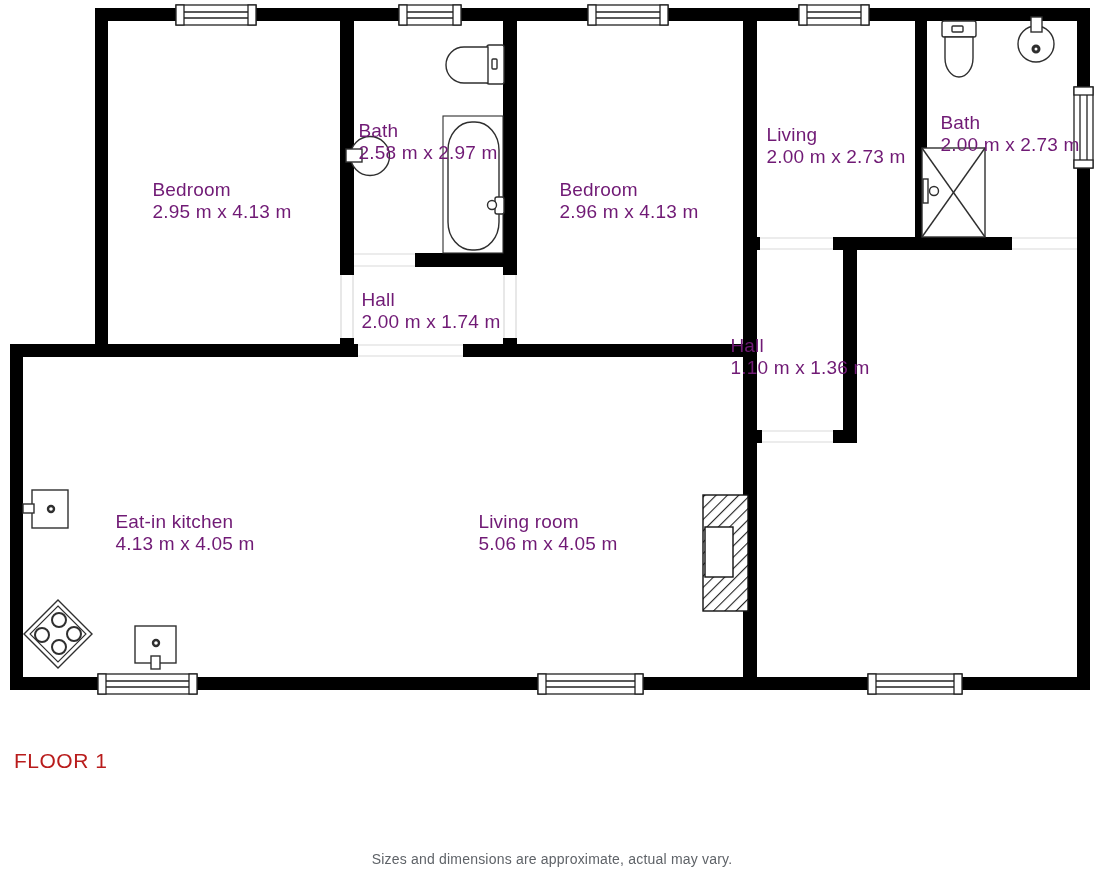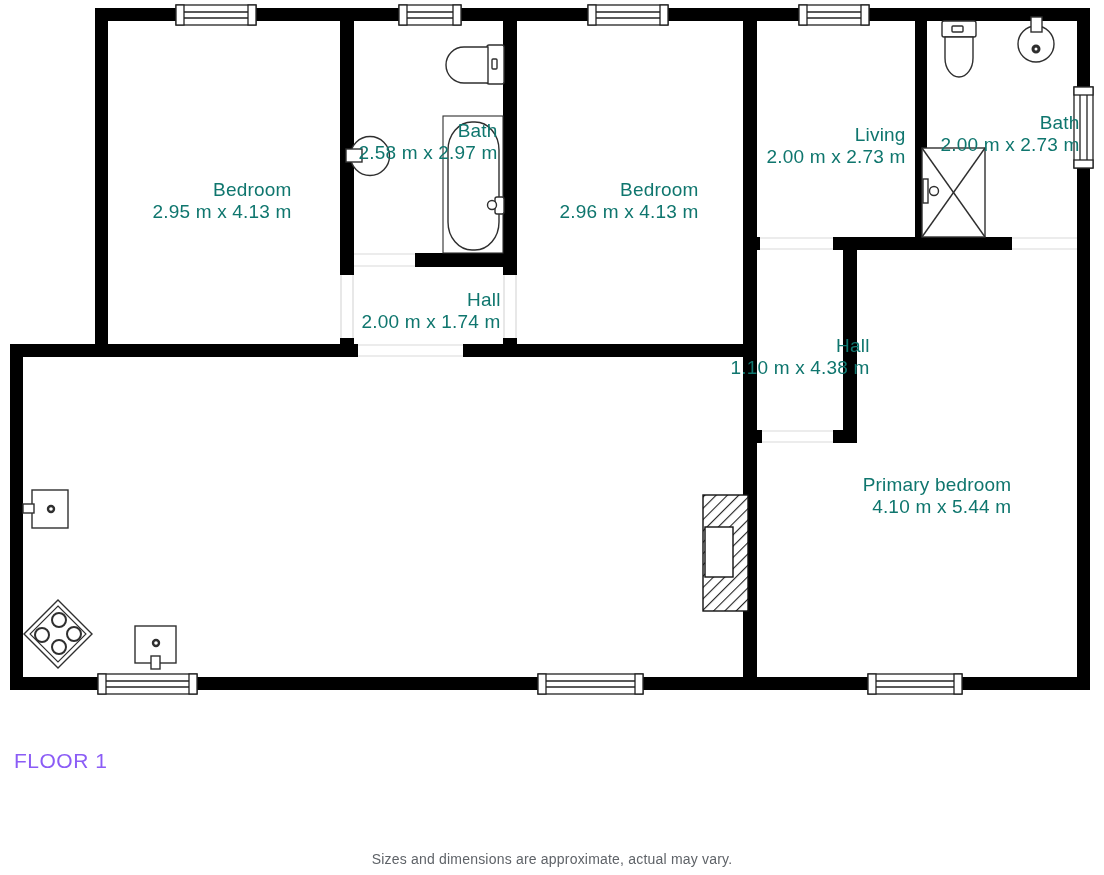--- a/index.html
+++ b/index.html
@@ -4,27 +4,27 @@
 <style>
   html,body{margin:0;padding:0;background:#ffffff;}
   body{
     width:1104px;height:875px;position:relative;overflow:hidden;
     font-family:"Liberation Sans","DejaVu Sans",sans-serif;
   }
   .plan{position:absolute;left:0;top:0;width:1104px;height:700px;}
   .plan svg{position:absolute;left:0;top:0;}
   .room-label{
     position:absolute;transform:translateX(-50%);
-    text-align:right;white-space:nowrap;
-    color:#0f766e;font-size:19px;line-height:22px;font-weight:500;
+    text-align:left;white-space:nowrap;
+    color:#701a75;font-size:19px;line-height:22px;font-weight:500;
     letter-spacing:.2px;
   }
   .floor-label{
     position:absolute;left:14px;top:749px;
-    font-size:21px;color:#8b5cf6;letter-spacing:.5px;font-weight:400;
+    font-size:21px;color:#b91c1c;letter-spacing:.5px;font-weight:400;
   }
   .disclaimer{
     position:absolute;left:50%;transform:translateX(-50%);top:851px;
     font-size:14px;color:#5f6368;letter-spacing:.2px;
   }
 </style>
 </head>
 <body>
 
 <div class="plan">
@@ -240,22 +240,26 @@
   <div class="room-label" style="left:836px;top:124px">
     <div>Living</div>
     <div>2.00 m x 2.73 m</div>
   </div>
   <div class="room-label" style="left:1010px;top:112px">
     <div>Bath</div>
     <div>2.00 m x 2.73 m</div>
   </div>
   <div class="room-label" style="left:800px;top:335px">
     <div>Hall</div>
-    <div>1.10 m x 4.38 m</div>
-  </div>
-  <div class="room-label" style="left:937px;top:474px">
-    <div>Primary bedroom</div>
-    <div>4.10 m x 5.44 m</div>
+    <div>1.10 m x 1.36 m</div>
+  </div>
+  <div class="room-label" style="left:185px;top:511px">
+    <div>Eat-in kitchen</div>
+    <div>4.13 m x 4.05 m</div>
+  </div>
+  <div class="room-label" style="left:548px;top:511px">
+    <div>Living room</div>
+    <div>5.06 m x 4.05 m</div>
   </div>
 </div>
 
 <div class="floor-label">FLOOR 1</div>
 <div class="disclaimer">Sizes and dimensions are approximate, actual may vary.</div>
 
 </body></html>

